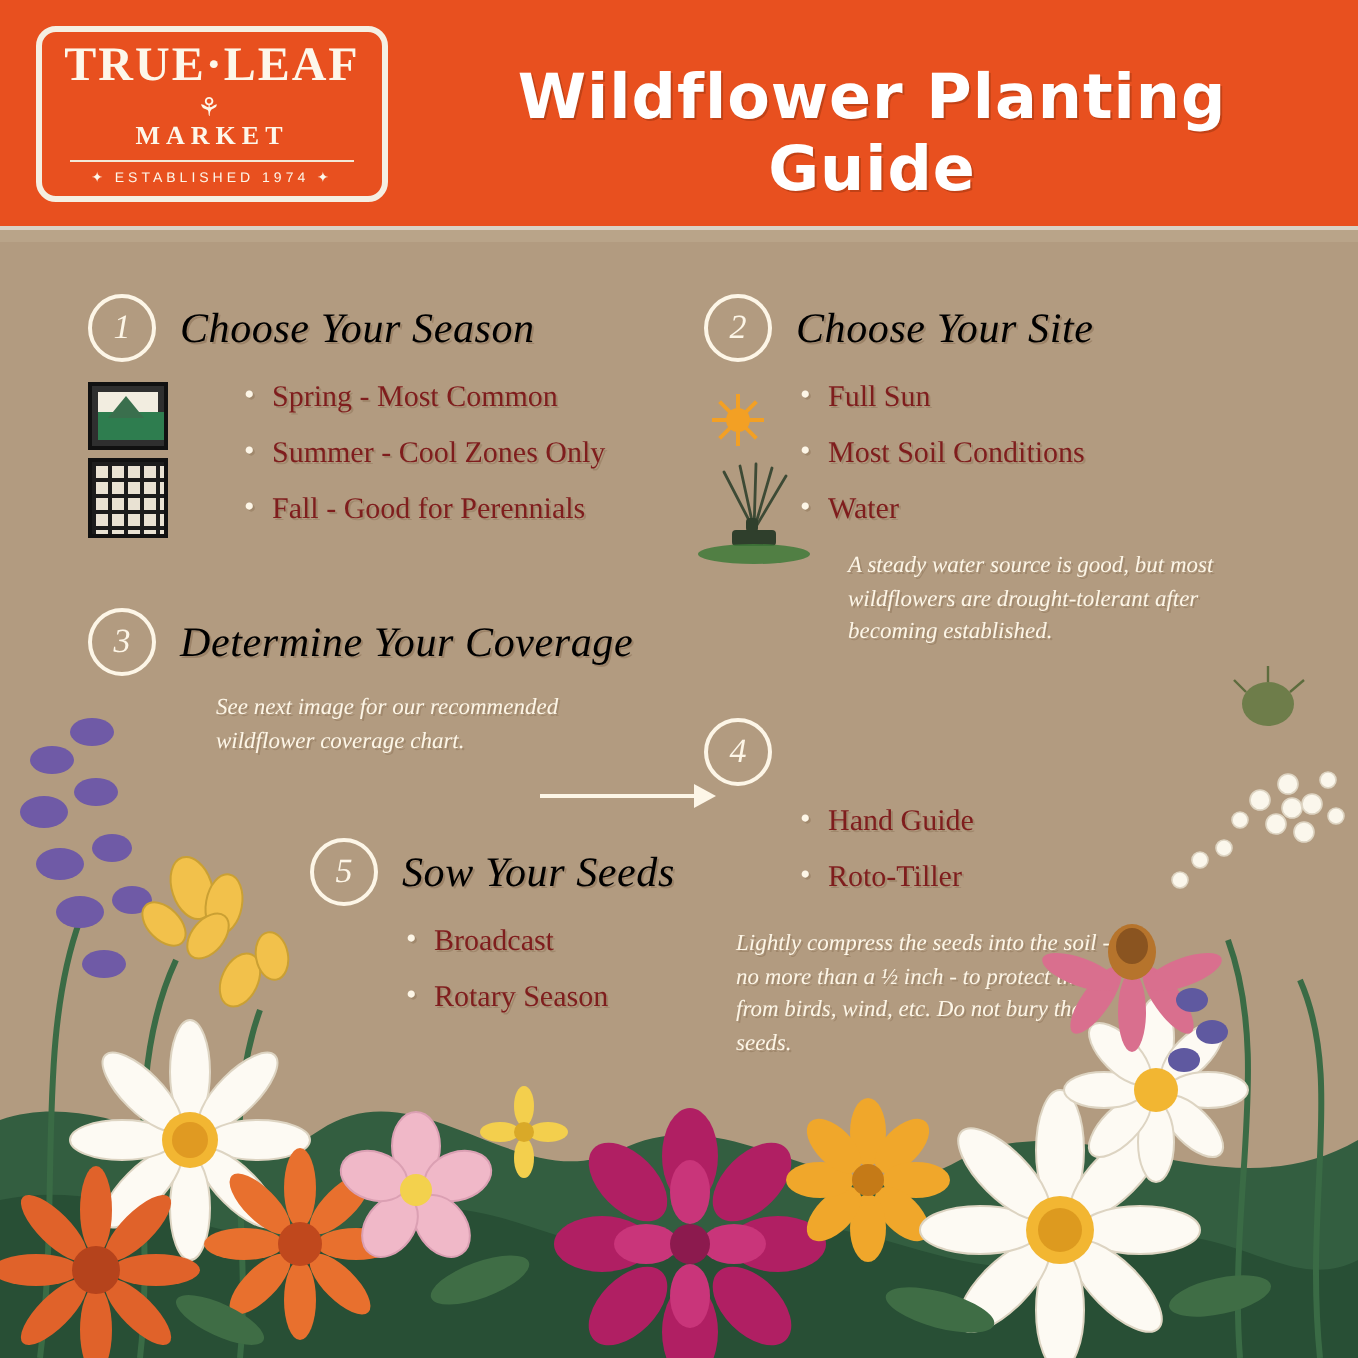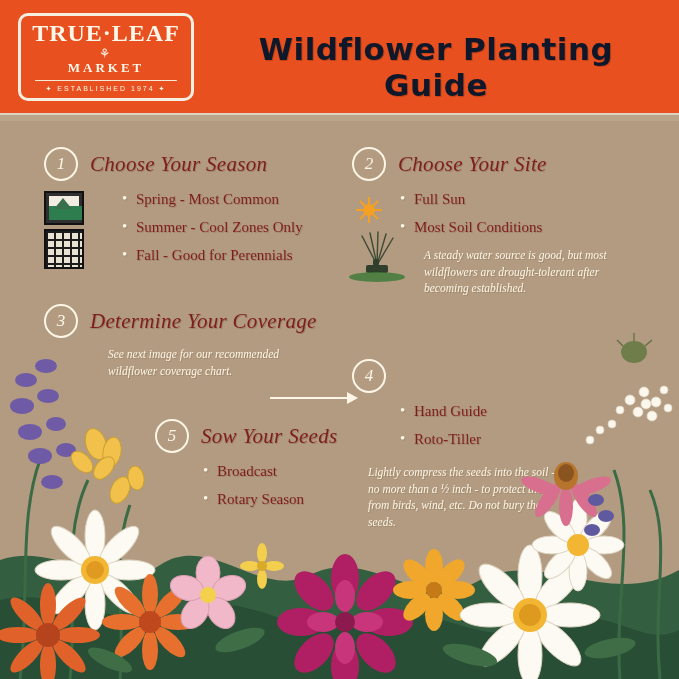--- a/index.html
+++ b/index.html
@@ -77,21 +77,21 @@
     border-top: 1px solid #f3e9d6;
     padding-top: 4px;
     width: 84%;
     text-align: center;
   }
   #title {
     position: absolute;
     left: 206px; top: 31px;
     width: 460px;
     text-align: center;
-    color: #0f172a;
+    color: #ffffff;
     font-family: "DejaVu Sans", sans-serif;
     font-weight: bold;
     font-size: 31px;
     letter-spacing: 0.5px;
     text-shadow: 1px 1px 0 rgba(120,40,10,.35);
   }
   
   #content {
     position: absolute;
     left: 0; top: 119px;
@@ -113,21 +113,21 @@
     color: #fdf6e7;
     font-family: "Liberation Serif", serif;
     font-style: italic;
     font-size: 17px;
     display: flex;
     align-items: center;
     justify-content: center;
     flex: none;
   }
   .step-title {
-    color: #7f1d1d;
+    color: #000000;
     font-family: "Liberation Serif", serif;
     font-style: italic;
     font-size: 21px;
     letter-spacing: .3px;
     text-shadow: 1px 1px 0 rgba(90,60,30,.25);
     white-space: nowrap;
   }
   .bullets {
     margin: 10px 0 0 0;
     padding: 0;
@@ -279,20 +279,21 @@
     </div>
 
     <div class="step" id="step2">
       <div class="step-head">
         <div class="num">2</div>
         <div class="step-title">Choose Your Site</div>
       </div>
       <ul class="bullets">
         <li>Full Sun</li>
         <li>Most Soil Conditions</li>
+        <li>Water</li>
       </ul>
       <div class="note">A steady water source is good, but most wildflowers are drought-tolerant after becoming established.</div>
     </div>
     <div class="icon-sun">
       <div class="ray r1"></div>
         <div class="ray r2"></div>
         <div class="ray r3"></div>
         <div class="ray r4"></div>
       <div class="core"></div>
     </div>

